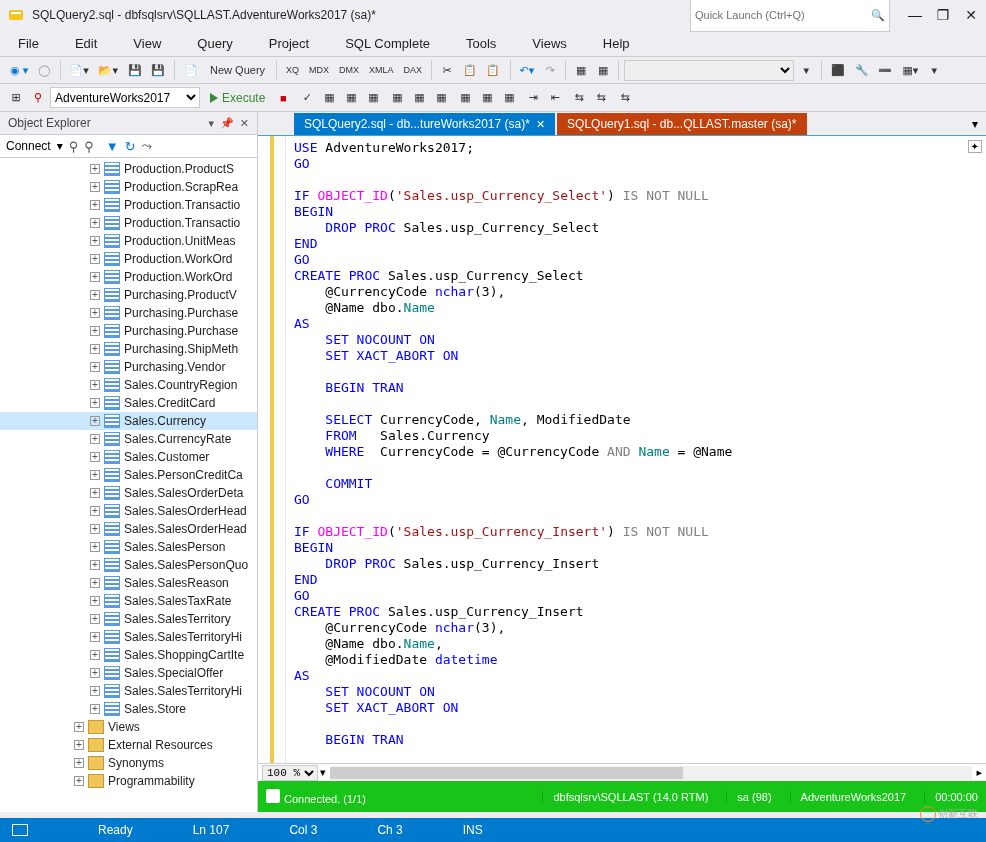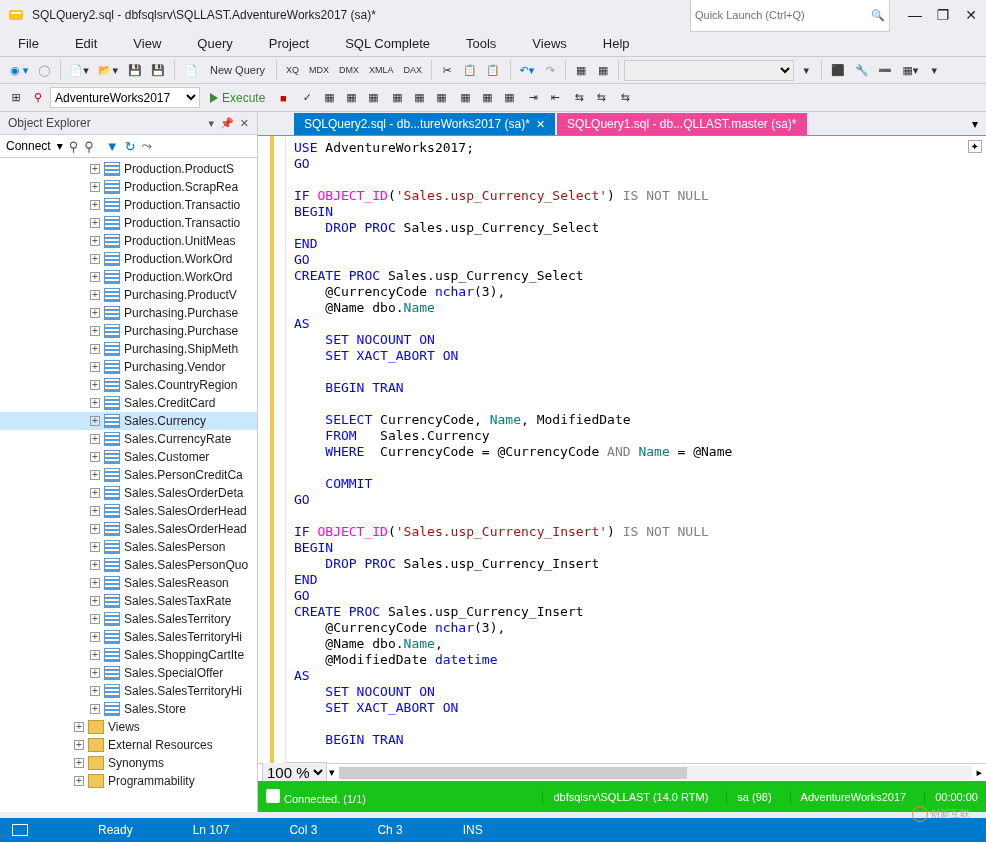--- a/index.html
+++ b/index.html
@@ -33,43 +33,43 @@
 .tree-row .expand { width: 10px; height: 10px; border: 1px solid #999; text-align: center; line-height: 8px; font-size: 10px; margin-right: 4px; color: #555; }
 .tree-row .icon { width: 16px; height: 14px; margin-right: 4px; display: inline-block; }
 .tree-row .icon.tbl { background: repeating-linear-gradient(0deg, #5a9bd5 0 2px, white 2px 4px); border: 1px solid #5a9bd5; }
 .tree-row .icon.fld { background: #f0c659; border: 1px solid #c49a3a; }
 .tree-row.selected { background: #cce8ff; }
 .tree-row.folder { padding-left: 74px; }
 .editor { flex: 1; display: flex; flex-direction: column; background: white; }
 .tab-bar { height: 24px; background: #eeeef2; display: flex; align-items: flex-end; border-bottom: 1px solid #34aadc; }
 .tab { padding: 4px 10px; font-size: 12px; display: flex; align-items: center; gap: 6px; cursor: default; }
 .tab.active { background: #007acc; color: white; margin-left: 36px; }
-.tab.inactive { background: #ec4899; color: white; margin-left: 2px; }
+.tab.inactive { background: #c2410c; color: white; margin-left: 2px; }
 .tab .close-x { font-size: 11px; }
 .code-area { flex: 1; display: flex; overflow: hidden; position: relative; }
 .code-margin { width: 28px; background: white; border-right: 1px solid #e5e5e5; position: relative; }
 .code-margin .yellow-bar { position: absolute; left: 12px; top: 0; bottom: 0; width: 4px; background: #f2c94c; }
 .code { flex: 1; font-family: Consolas, monospace; font-size: 13px; line-height: 16px; padding: 4px 8px; white-space: pre; overflow: auto; color: #000; position: relative;}
 .kw { color: #0000ff; }
 .fn { color: #ff00ff; }
 .str { color: #a31515; }
 .op { color: #808080; }
 .ident { color: #008080; }
 .editor-statusbar { height: 31px; background: #17c417; color: white; font-size: 11px; display: flex; align-items: center; padding: 0 8px; gap: 18px; }
 .editor-statusbar .conn-icon { width: 14px; height: 14px; background: #fff; border-radius: 2px; display: inline-block; margin-right: 4px; }
 .editor-statusbar .sb-item { border-left: 1px solid #0ea00e; padding-left: 10px; }
 .zoom-bar { height: 18px; background: white; border-top: 1px solid #ccc; display: flex; align-items: center; padding: 0 4px; font-size: 11px; }
-.zoom-bar select { font-size: 15px; border: 1px solid #ccc; }
+.zoom-bar select { font-size: 11px; border: 1px solid #ccc; font-family: Liberation Mono, monospace; }
 .scrollbar-h { flex: 1; height: 14px; background: #f0f0f0; margin: 0 4px; position: relative; }
 .scrollbar-h .thumb { position: absolute; left: 0; width: 55%; top: 1px; bottom: 1px; background: #cdcdcd; }
 .statusbar { height: 24px; background: #007acc; color: white; font-size: 12px; display: flex; align-items: center; padding: 0 12px; gap: 60px; position: absolute; bottom: 0; left: 0; right: 0; }
 .statusbar .sq { width: 16px; height: 12px; border: 1.5px solid white; margin-right: 10px; }
 .toolbar select.wide { width: 170px; height: 21px; border: 1px solid #ccc; font-size: 12px; }
 .icon-btn { font-size: 13px; color: #555; }
-.watermark { position: absolute; right: 16px; bottom: 20px; font-size: 10px; color: #aaa; font-family: sans-serif; pointer-events: none; }
+.watermark { position: absolute; right: 8px; bottom: 20px; font-size: 10px; color: #aaa; font-family: sans-serif; pointer-events: none; }
 .watermark .wlogo { width: 16px; height: 16px; border: 1px solid #f28c28; border-radius: 50%; display: inline-block; vertical-align: middle; margin-right: 2px; position: relative; }
 </style>
 </head>
 <body>
 
 <div class="titlebar">
   <svg class="vs-icon" viewBox="0 0 16 16">
       <rect x="1" y="3" width="14" height="10" fill="#f5c518" rx="2"></rect>
       <rect x="3" y="5" width="10" height="2" fill="#fff"></rect>
     </svg>

